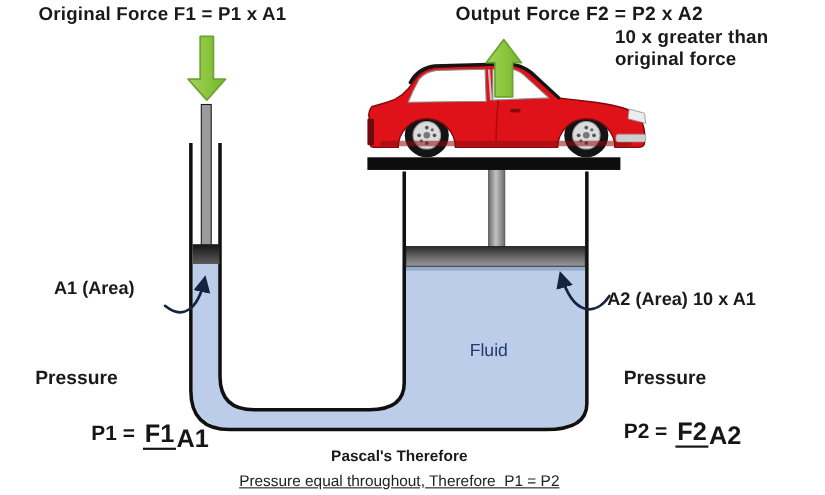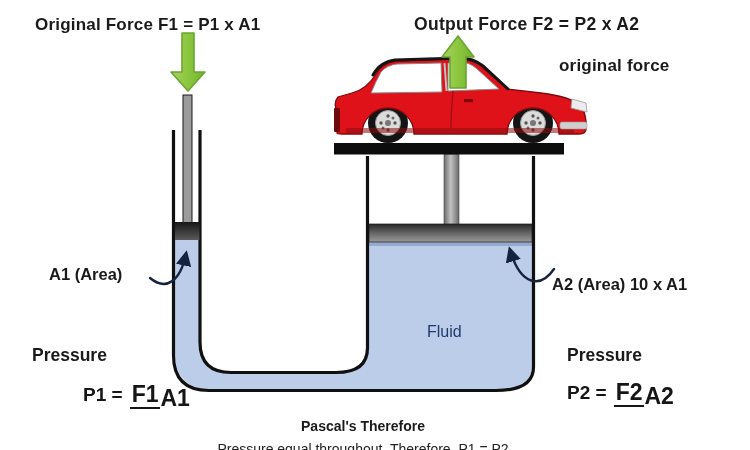--- a/index.html
+++ b/index.html
@@ -1,21 +1,21 @@
 <!DOCTYPE html>
 <html><head>
 <meta charset="utf-8">
 <style>
   html,body{margin:0;padding:0;background:#fff;}
   .stage{
     position:relative;width:750px;height:450px;background:#ffffff;overflow:hidden;
     font-family:"Liberation Sans",sans-serif;
   }
   .stage svg{position:absolute;left:0;top:0;}
-  .t{position:absolute;color:#1a1a1a;white-space:nowrap;line-height:1.12;margin-top:12px;}
+  .t{position:absolute;color:#1a1a1a;white-space:nowrap;line-height:1.12;}
   .b{font-weight:700;}
   .title-l{left:35px;top:3px;font-size:17px;letter-spacing:.2px;}
   .title-r1{left:414px;top:3px;font-size:17.5px;letter-spacing:.3px;}
   .title-r2{left:559px;top:24px;font-size:17px;letter-spacing:.2px;}
   .title-r3{left:559px;top:44px;font-size:17px;letter-spacing:.2px;}
   .area-l{left:49px;top:253px;font-size:16.5px;}
   .area-r{left:552px;top:263px;font-size:16.5px;}
   .press-l{left:32px;top:334px;font-size:17.5px;}
   .press-r{left:567px;top:334px;font-size:17.5px;}
   .fluid-lbl{left:427px;top:311px;font-size:16px;color:#1e3a6e;font-weight:400;}
@@ -113,20 +113,21 @@
 
     <path d="M182,33 H194 V72 H205 L188,91 L171,72 H182 Z" fill="url(#gGreen)" stroke-width="1.6" stroke-linejoin="round" stroke="#69a530"></path>
     <path d="M458,36 L474,57 H466 V88 H450 V57 H442 Z" fill="url(#gGreen)" stroke-width="1.6" stroke-linejoin="round" stroke="#69a530"></path>
 
     <path d="M150,278 C166,291 180,282 186,254" fill="none" stroke="#16233f" stroke-width="2.4" stroke-linecap="round" marker-end="url(#ah)"></path>
     <path d="M554,269 C541,288 521,287 510,250" fill="none" stroke="#16233f" stroke-width="2.4" stroke-linecap="round" marker-end="url(#ah)"></path>
   </svg>
 
   <div class="t b title-l">Original Force F1 = P1 x A1</div>
   <div class="t b title-r1">Output Force F2 = P2 x A2</div>
+  <div class="t b title-r2">10 x greater than</div>
   <div class="t b title-r3">original force</div>
 
   <div class="t b area-l">A1 (Area)</div>
   <div class="t b area-r">A2 (Area) 10 x A1</div>
 
   <div class="t b press-l">Pressure</div>
   <div class="t b press-r">Pressure</div>
 
   <div class="t fluid-lbl">Fluid</div>
 

